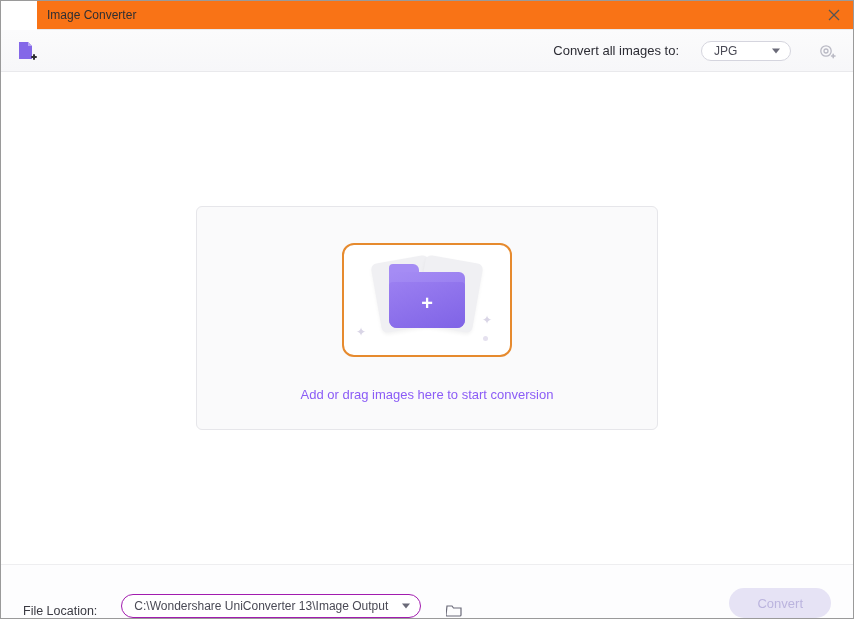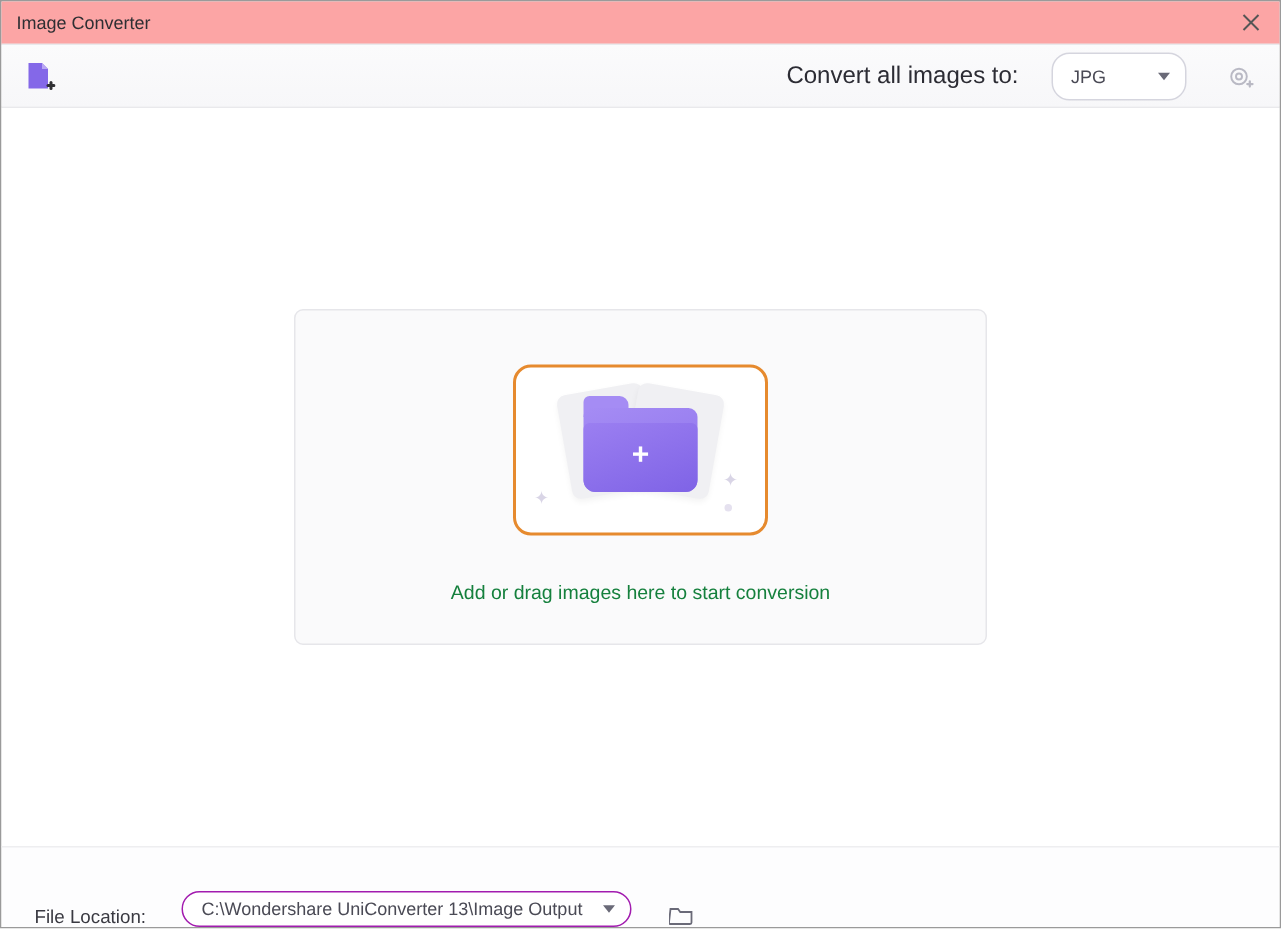--- a/index.html
+++ b/index.html
@@ -9,23 +9,24 @@
     width: 854px; height: 619px;
     border: 1px solid #9a9a9a;
     display: flex; flex-direction: column;
     background: #fff;
   }
   .titlebar {
     height: 26px;
     padding: 14px 10px;
     display: flex; align-items: center; justify-content: space-between;
     border-bottom: 1px solid #e9e9ec;
-    background: #fca5a5;
+    background: #f97316;
     font-size: 12px;
     color: #2f2f33;
+    margin-left: 36px;
   }
   .titlebar .close {
     width: 18px; height: 18px; display: flex; align-items:center; justify-content:center;
     color: #555; cursor: pointer;
   }
   .toolbar {
     height: 42px;
     padding: 0 14px;
     display: flex; align-items: center;
     border-bottom: 1px solid #e9e9ec;
@@ -44,26 +45,26 @@
     background: #fff;
     display: flex; align-items: center; gap: 6px;
     color: #b9b9c2;
     font-size: 12px;
     margin-left: 40px;
     cursor: default;
   }
   .delete-all svg { flex: 0 0 auto; }
   .toolbar-spacer { flex: 1; }
   .convert-label {
-    font-size: 16px;
+    font-size: 13px;
     color: #2c2c34;
     margin-right: 8px;
   }
   .format-select {
-    height: 32px;
+    height: 20px;
     width: 90px;
     border: 1px solid #d5d5de;
     border-radius: 12px;
     background: #fff;
     font-size: 12px;
     color: #4a4a55;
     padding: 0 22px 0 12px;
     position: relative;
     display: flex; align-items: center;
     cursor: pointer;
@@ -152,21 +153,21 @@
     color: #fff; font-size: 20px; font-weight: bold;
     z-index: 3; line-height: 1;
   }
   .sparkle { position:absolute; color:#d9d5e6; font-size:12px; }
   .sparkle.s1 { left: 12px; bottom:16px; }
   .sparkle.s2 { right:18px; bottom:28px; }
   .dot { position:absolute; width:5px; height:5px; background:#e5e1ef; border-radius:50%; right:22px; bottom:14px; }
   .drop-text {
     margin-top: 30px;
     font-size: 13px;
-    color: #15803d;
+    color: #8b5cf6;
   }
   .footer {
     height: 54px;
     border-top: 1px solid #eeeef0;
     background: #fdfdfe;
     display: flex; align-items: flex-end;
     padding: 0 22px;
     gap: 24px;
     font-size: 12.5px;
     color: #3a3a42;
@@ -283,15 +284,18 @@
     <span>File Location:</span>
     <div class="path-select">
       <span>C:\Wondershare UniConverter 13\Image Output</span>
     </div>
     <div class="browse-folder">
       <svg width="16" height="14" viewBox="0 0 16 14">
         <path d="M1 3 h5 l1.5 2 h7.5 v7 a1 1 0 0 1 -1 1 h-13 a1 1 0 0 1 -1 -1 z" fill="none" stroke="currentColor" stroke-width="1.2"></path>
       </svg>
     </div>
     <div class="footer-spacer"></div>
+    <button class="convert-btn">
+      <span>Convert</span>
+    </button>
   </div>
 
 </div>
 
 </body></html>

